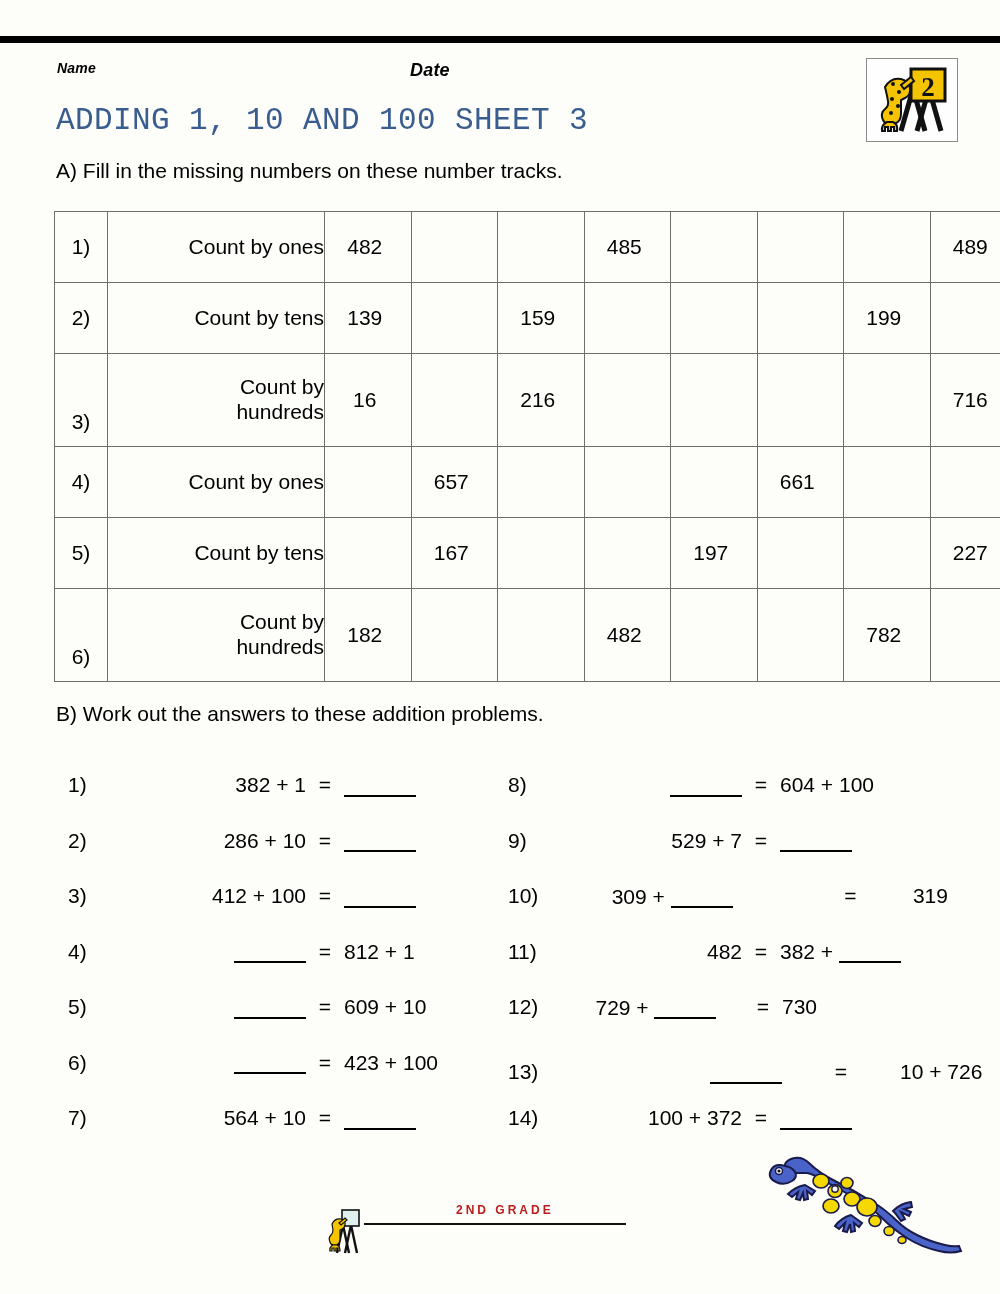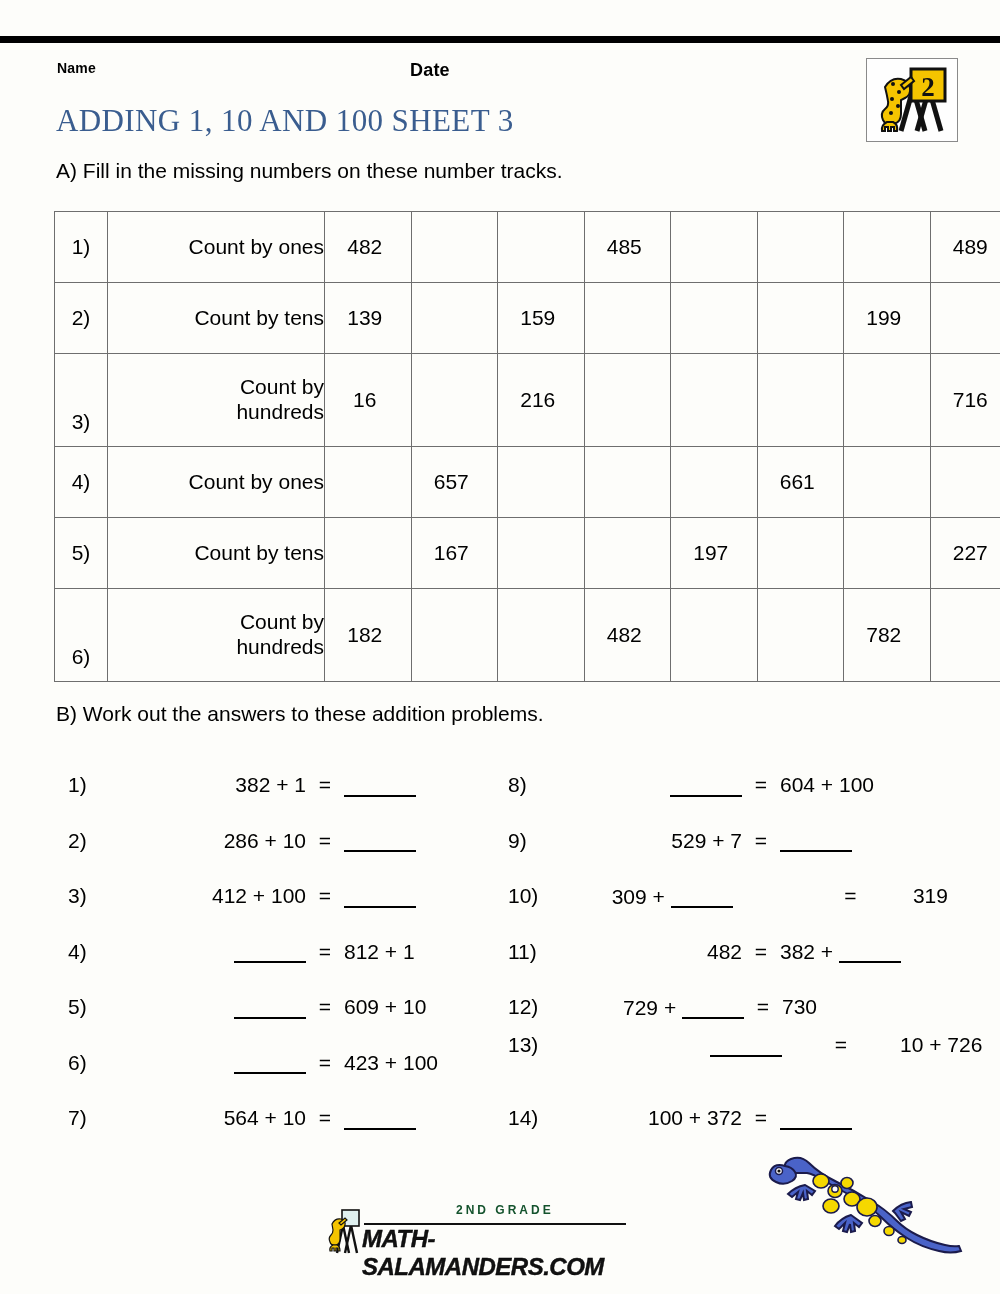--- a/index.html
+++ b/index.html
@@ -25,21 +25,21 @@
     width: 1000px; height: 5px;
     background: #000000;
     border-top: 1px solid #000;
     border-bottom: 1px solid #000;
   }
 
   
   .meta-row {
     position: absolute;
     left: 57px; top: 60px;
-    width: 800px; height: 20px;
+    width: 800px; height: 20px; font-style: italic;
   }
   .meta-name {
     position: absolute; left: 0; top: 0;
     font-size: 14px; font-weight: bold; letter-spacing: .2px;
   }
   .meta-date {
     position: absolute; left: 353px; top: 0;
     font-size: 18px; font-weight: bold; letter-spacing: .2px;
   }
 
@@ -51,21 +51,21 @@
     border: 1px solid #8a8a8a;
     background: #fefefe;
     box-sizing: border-box;
   }
   .grade-badge svg { display:block; }
 
   
   .sheet-title {
     position: absolute;
     left: 56px; top: 103px;
-    font-family: Liberation Serif, serif;
+    font-family: Liberation Mono, monospace;
     font-size: 31px;
     color: #3a5d8f;
     letter-spacing: .4px;
     white-space: nowrap;
   }
 
   
   .instr-a {
     position: absolute;
     left: 56px; top: 159px;
@@ -187,21 +187,21 @@
     position: absolute;
     left: 326px; top: 1203px;
     width: 310px; height: 56px;
   }
   .footer-grade {
     position: absolute;
     left: 130px; top: 0;
     font-size: 12px;
     font-weight: bold;
     letter-spacing: 3px;
-    color: #14532d;
+    color: #b91c1c;
   }
   .footer-rule {
     position: absolute;
     left: 38px; top: 20px;
     width: 262px; height: 2px;
     background: #111;
   }
   .footer-url {
     position: absolute;
     left: 36px; top: 22px;
@@ -400,25 +400,25 @@
         <span class="prob-rhs">319</span>
       </div>
       <div class="prob-row col-right" style="top: 166.5px;">
         <span class="prob-num">11)</span>
         <span class="prob-lhs">482</span>
         <span class="prob-eq">=</span>
         <span class="prob-rhs">382 + <span class="blank w-short"></span></span>
       </div>
       <div class="prob-row col-right" style="top: 222px;">
         <span class="prob-num">12)</span>
-        <span class="prob-lhs" style="text-align: right; padding-left: 2px;">729 + <span class="blank w-short"></span></span>
+        <span class="prob-lhs" style="text-align: center; padding-left: 2px;">729 + <span class="blank w-short"></span></span>
         <span class="prob-eq">=</span>
         <span class="prob-rhs">730</span>
       </div>
-      <div class="prob-row col-right" style="top: 260px; gap: 40px;">
+      <div class="prob-row col-right" style="top: 287px; gap: 40px;">
         <span class="prob-num">13)</span>
         <span class="prob-lhs"><span class="blank w-long"></span></span>
         <span class="prob-eq">=</span>
         <span class="prob-rhs">10 + 726</span>
       </div>
       <div class="prob-row col-right" style="top: 333px;">
         <span class="prob-num">14)</span>
         <span class="prob-lhs">100 + 372</span>
         <span class="prob-eq">=</span>
         <span class="prob-rhs"><span class="blank w-long"></span></span>
@@ -471,14 +471,13 @@
     </g>
     <rect x="16" y="3" width="17" height="16" fill="#dff0ef" stroke="#111" stroke-width="1.6"></rect>
     <g fill="#f5c400" stroke="#111" stroke-width="1.2">
       <path d="M6 17 q3 -6 9 -5 q5 2 4 6 q-1 4 -5 5 l0 9 q0 5 -4 6 q-5 1 -6 -3 q-2 -4 1 -7 q2 -2 2 -5z"></path>
       <path d="M7 38 q-4 2 -3 6 l2 0 l0 -3 l2 0 l0 3 l2 0 l0 -3 l2 0 l0 3 l2 0 q0 -5 -3 -6z"></path>
       <path d="M13 16 l6 -5 l2 2 l-6 5z"></path>
     </g>
   </svg>
   <span class="footer-grade">2ND GRADE</span>
   <div class="footer-rule"></div>
-  <span class="footer-url">MATH-SALAMANDERS.COM</span>
 </div>
 
 </body></html>

